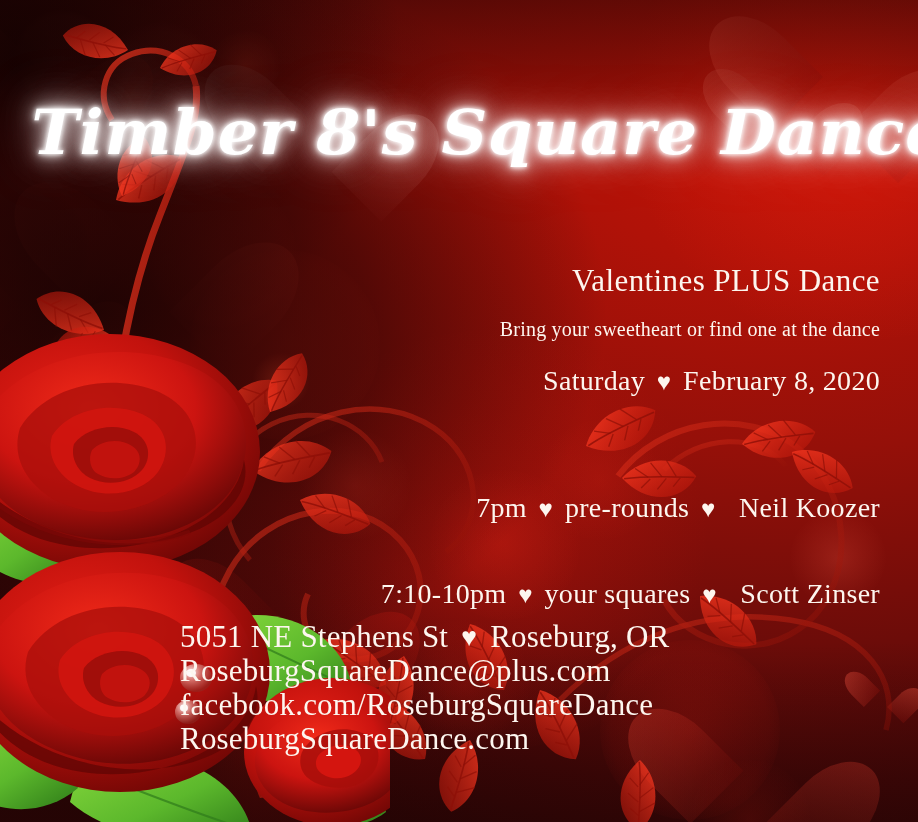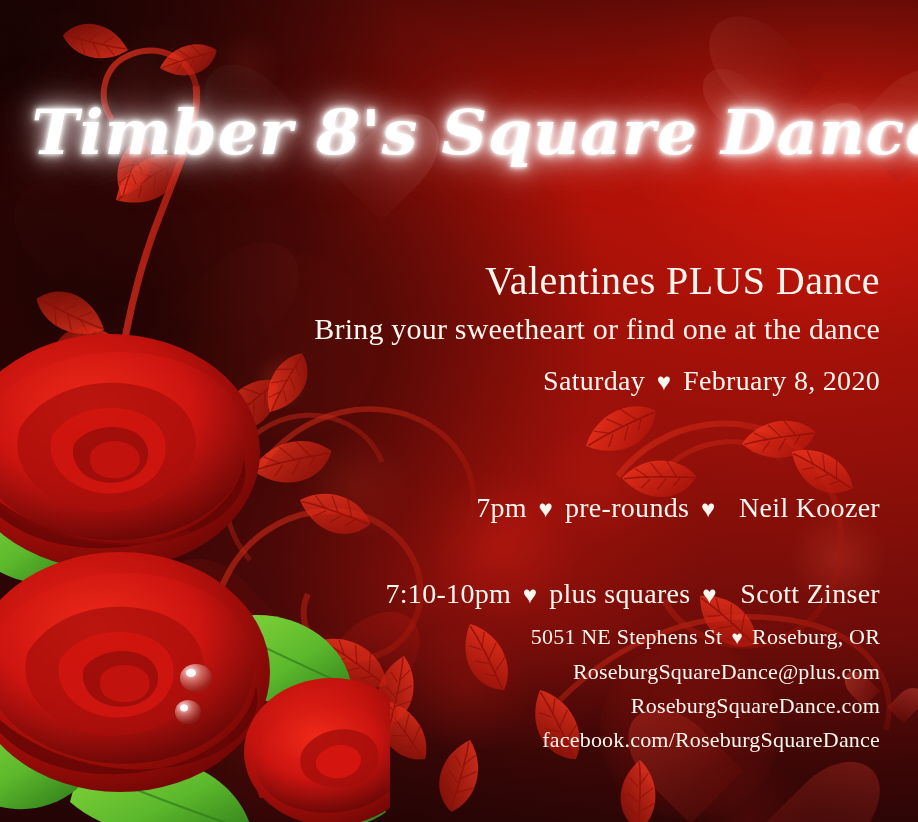--- a/index.html
+++ b/index.html
@@ -48,29 +48,29 @@
       0 0 34px rgba(255,240,240,.75),
       0 0 52px rgba(255,200,200,.5);
     transform:scaleX(1.02);
   }
 
   
   .textcol{
     position:absolute;right:38px;top:258px;width:700px;
     text-align:right;color:#fdf6ef;
   }
-  .l-head{font-size:40px;line-height:46px;letter-spacing:.4px;font-family:Liberation Serif, serif;}
-  .l-sub {font-size:30px;line-height:50px;letter-spacing:.2px;}
+  .l-head{font-size:31px;line-height:46px;letter-spacing:.4px;font-family:Liberation Serif, serif;}
+  .l-sub {font-size:20px;line-height:50px;letter-spacing:.2px;}
   .l-date{font-size:28px;line-height:54px;letter-spacing:.3px;}
   .l-gap {height:56px;}
   .l-big {font-size:28px;line-height:86px;letter-spacing:.3px;font-family:Liberation Serif, serif;}
   .contact{
     position:absolute;right:38px;top:620px;width:700px;
-    text-align:right;color:#fdf6ef;
-    font-size:22px;line-height:34px;letter-spacing:.2px;
+    text-align:left;color:#fdf6ef;
+    font-size:31px;line-height:34px;letter-spacing:.2px;
   }
   .hrt{font-size:.86em;vertical-align:.02em;}
   .sp{display:inline-block;width:.42em;}
 
   
   .vines{position:absolute;inset:0;pointer-events:none;}
 
   
   .roses{position:absolute;left:-40px;bottom:-30px;width:430px;height:520px;pointer-events:none;}
 </style>
@@ -293,26 +293,26 @@
       <span data-name="event-date-day">Saturday</span><span class="sp"></span><span class="hrt" data-name="heart-icon">♥</span><span class="sp"></span><span data-name="event-date-full">February 8, 2020</span>
     </div>
 
     <div class="l-gap" data-name="spacer"></div>
 
     <div class="l-big" data-name="schedule-row-0">
       <span data-name="schedule-time">7pm</span><span class="sp"></span><span class="hrt" data-name="heart-icon">♥</span><span class="sp"></span><span data-name="schedule-activity">pre-rounds</span><span class="sp"></span><span class="hrt" data-name="heart-icon">♥</span><span class="sp"></span><span class="sp"></span><span data-name="schedule-caller">Neil Koozer</span>
     </div>
 
     <div class="l-big" data-name="schedule-row-1">
-      <span data-name="schedule-time">7:10-10pm</span><span class="sp"></span><span class="hrt" data-name="heart-icon">♥</span><span class="sp"></span><span data-name="schedule-activity">plus squares</span><span class="sp"></span><span class="hrt" data-name="heart-icon">♥</span><span class="sp"></span><span class="sp"></span><span data-name="schedule-caller">Scott Zinser</span>
+      <span data-name="schedule-time">7:10-10pm</span><span class="sp"></span><span class="hrt" data-name="heart-icon">♥</span><span class="sp"></span><span data-name="schedule-activity">your squares</span><span class="sp"></span><span class="hrt" data-name="heart-icon">♥</span><span class="sp"></span><span class="sp"></span><span data-name="schedule-caller">Scott Zinser</span>
     </div>
   </div>
 
   <div class="contact" data-name="contact-block">
     <div data-name="contact-address">
       <span data-name="address-street">5051 NE Stephens St</span><span class="sp"></span><span class="hrt" data-name="heart-icon">♥</span><span class="sp"></span><span data-name="address-city">Roseburg, OR</span>
     </div>
     <div data-name="contact-email">RoseburgSquareDance@plus.com</div>
+    <div data-name="contact-facebook">facebook.com/RoseburgSquareDance</div>
     <div data-name="contact-website">RoseburgSquareDance.com</div>
-    <div data-name="contact-facebook">facebook.com/RoseburgSquareDance</div>
   </div>
 
 </div>
 
 </body></html>

